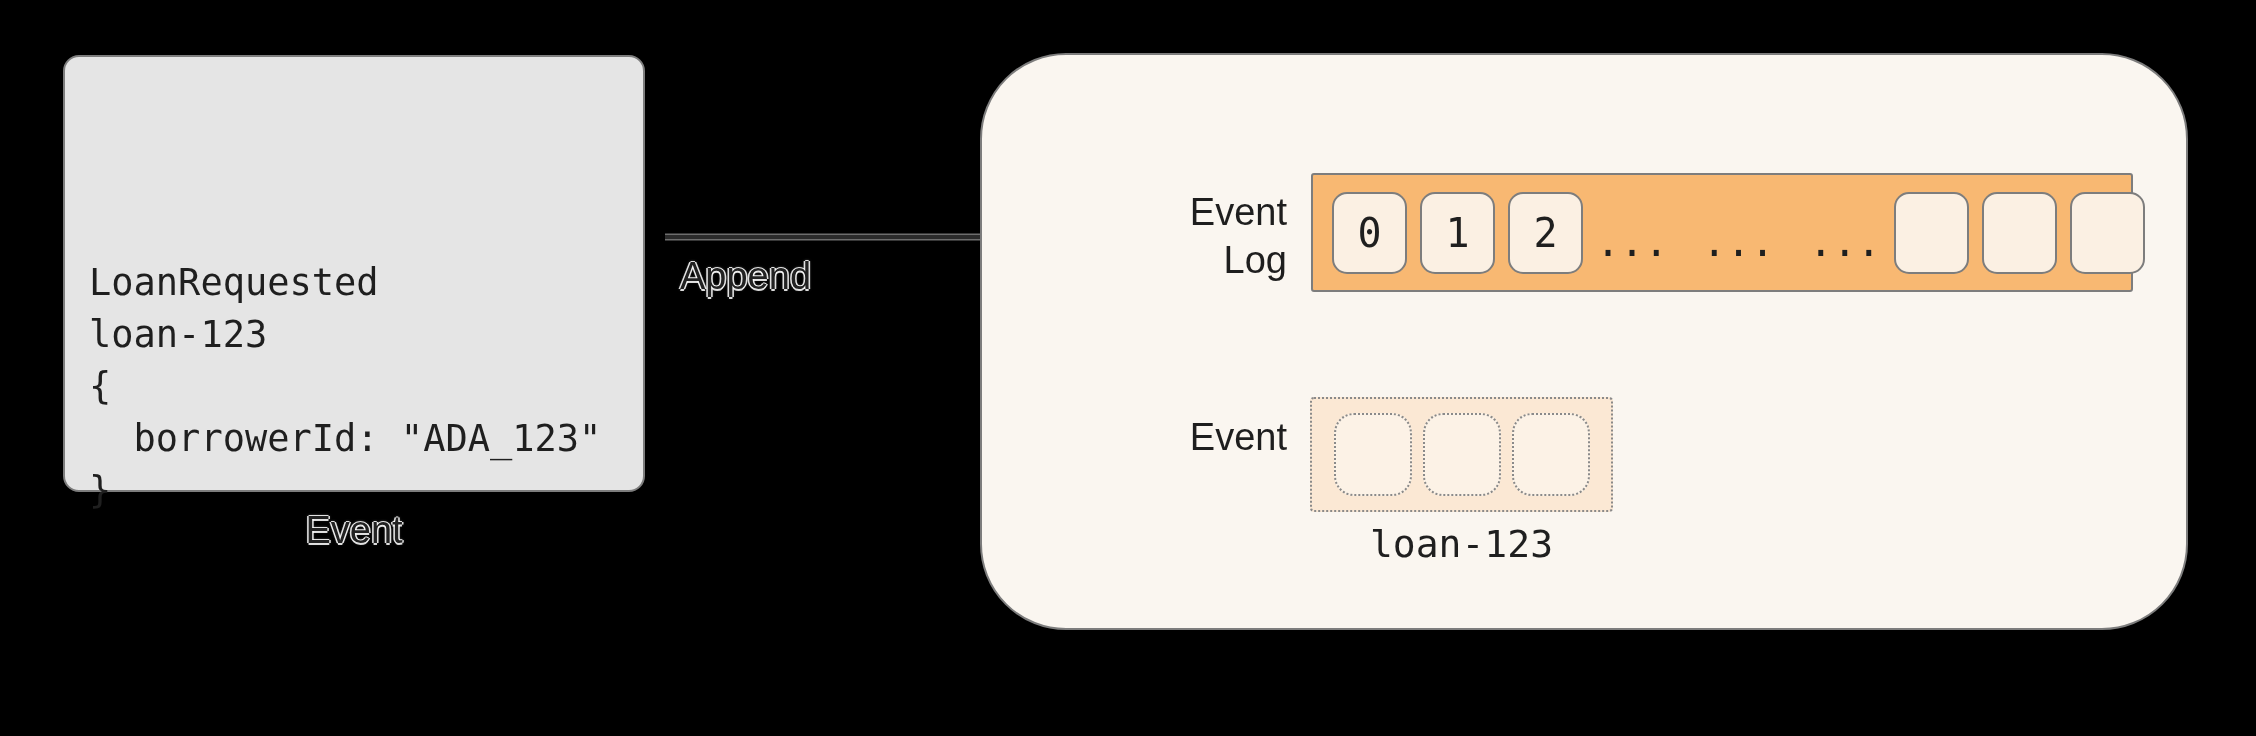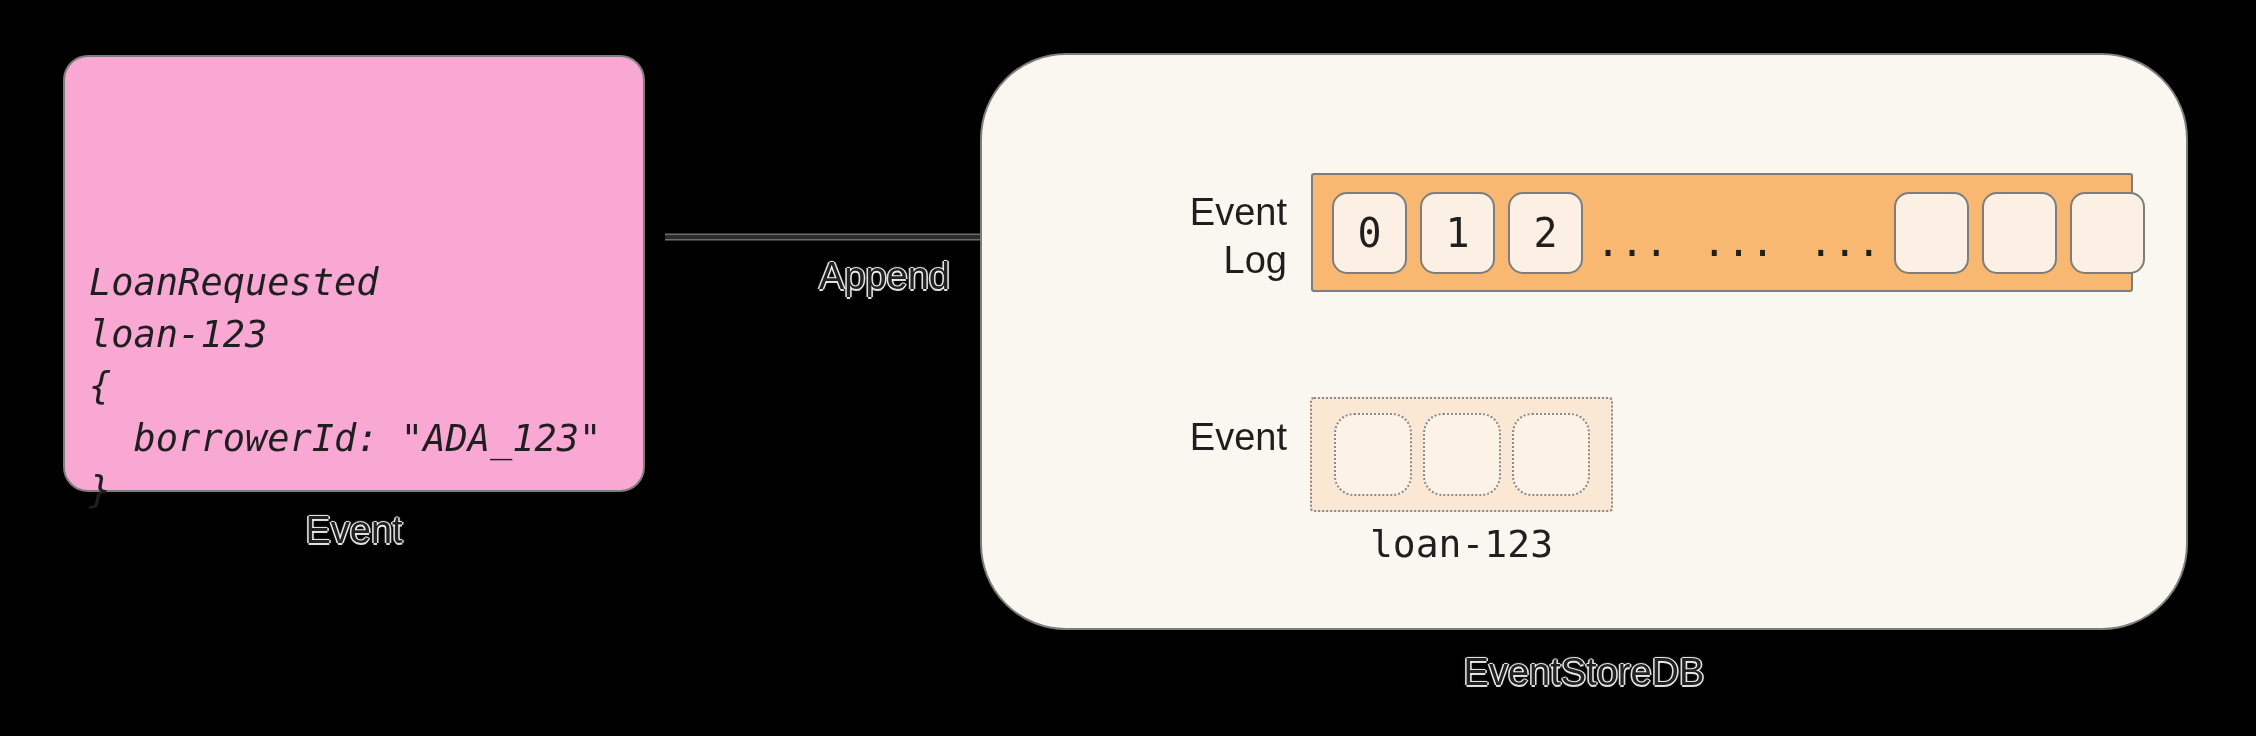--- a/index.html
+++ b/index.html
@@ -7,45 +7,44 @@
     position:relative;
     width:2256px;height:736px;
     background:#000;
     font-family:"Liberation Sans", sans-serif;
     overflow:hidden;
   }
   
   .event-card{
     position:absolute;left:63px;top:55px;width:582px;height:437px;
     box-sizing:border-box;
-    background:#f9a8d4;
+    background:#e5e5e5;
     border:2.5px solid #7D7D7D;
-    border-radius:25px;
-    font-style:italic;
+    border-radius:16px;
   }
   .code{
     padding:44px 18px 0 24px;
     font-family:"DejaVu Sans Mono","Liberation Mono",monospace;
     font-size:37px;line-height:52px;
     color:#1F1F1F;
     white-space:pre;
   }
   .caption{
     position:absolute;text-align:center;
     font-size:38px;line-height:48px;color:#1E1E1E;
   }
   .halo{
     color:#222222;
     text-shadow:
       -1.5px 0 0 rgba(255,255,255,.85), 1.5px 0 0 rgba(255,255,255,.85),
       0 -1.5px 0 rgba(255,255,255,.85), 0 1.5px 0 rgba(255,255,255,.85),
       0 0 3px rgba(255,255,255,.7);
   }
   .event-caption{left:63px;width:582px;top:506px;}
-  .append-label{position:absolute;left:680px;width:270px;top:252px;text-align:right;font-size:38px;line-height:48px;}
+  .append-label{position:absolute;left:680px;width:270px;top:252px;text-align:left;font-size:38px;line-height:48px;}
   
   .arrows{position:absolute;left:0;top:0;pointer-events:none;}
   
   .store-box{
     position:absolute;left:980px;top:53px;width:1208px;height:577px;
     box-sizing:border-box;
     background:#FAF6F0;
     border:2.5px solid #7D7D7D;
     border-radius:86px;
   }
@@ -119,21 +118,20 @@
   <svg class="arrows" width="2256" height="736" viewBox="0 0 2256 736">
     <path d="M665,237 H985" fill="none" stroke="#C8C8C8" stroke-width="7" opacity="0.55"></path>
     <path d="M665,237 H1112" fill="none" stroke="#2B2B2B" stroke-width="4"></path>
     <path d="M1038,237 Q1050,239 1050,251 V436 Q1050,450 1064,450 H1106" fill="none" stroke="#2B2B2B" stroke-width="4" stroke-linecap="round"></path>
     <polygon points="1148,237 1110,220 1110,254" fill="#2B2B2B"></polygon>
     <polygon points="1146,450 1108,433 1108,467" fill="#2B2B2B"></polygon>
   </svg>
   <div class="append-label halo">Append</div>
 
   <div class="store-box"></div>
-  <div class="caption halo store-caption">EventStoreDB</div>
 
   <div class="side-label log-label">
     <div>Event</div>
     <div>Log</div>
   </div>
   <div class="log-bar">
     <div style="display:flex;gap:13px;">
 
     <div class="log-cell">0</div>
         <div class="log-cell">1</div>

